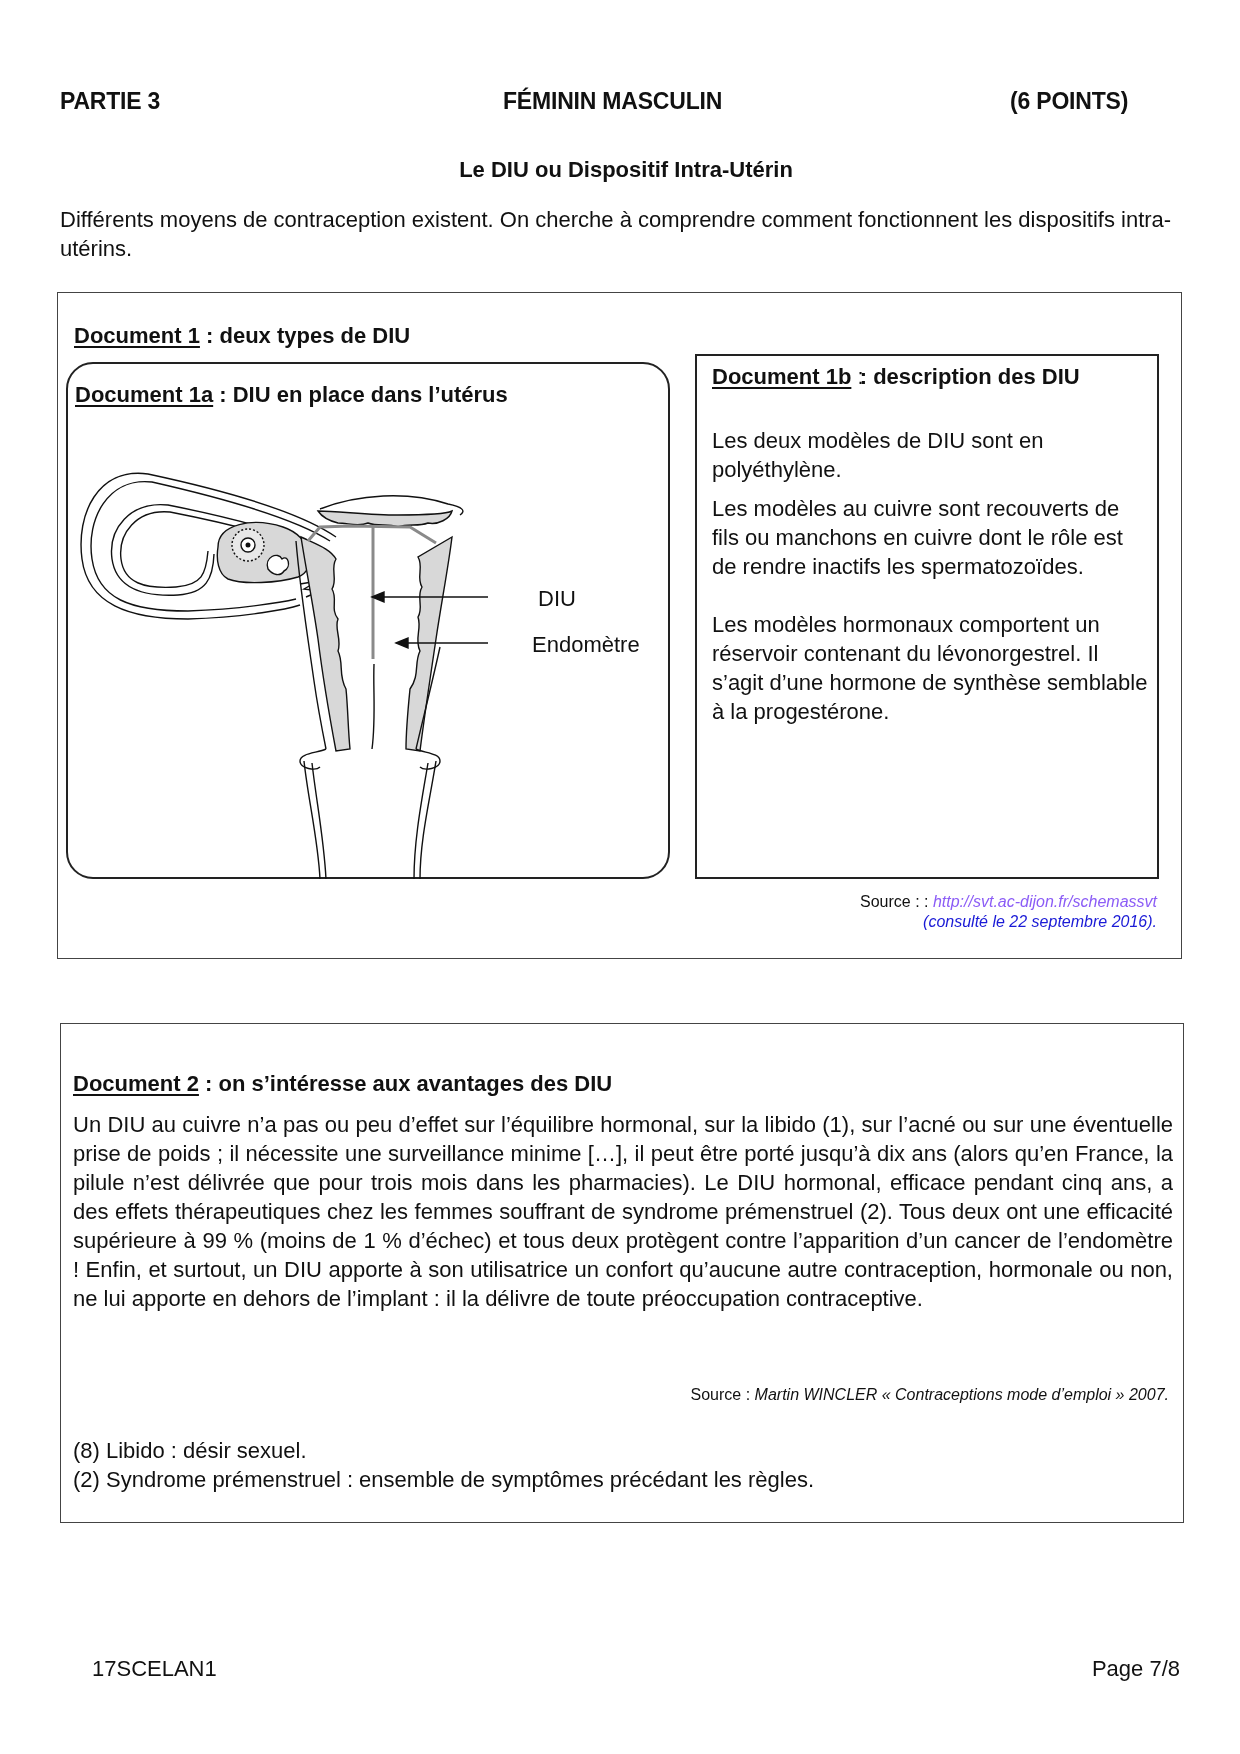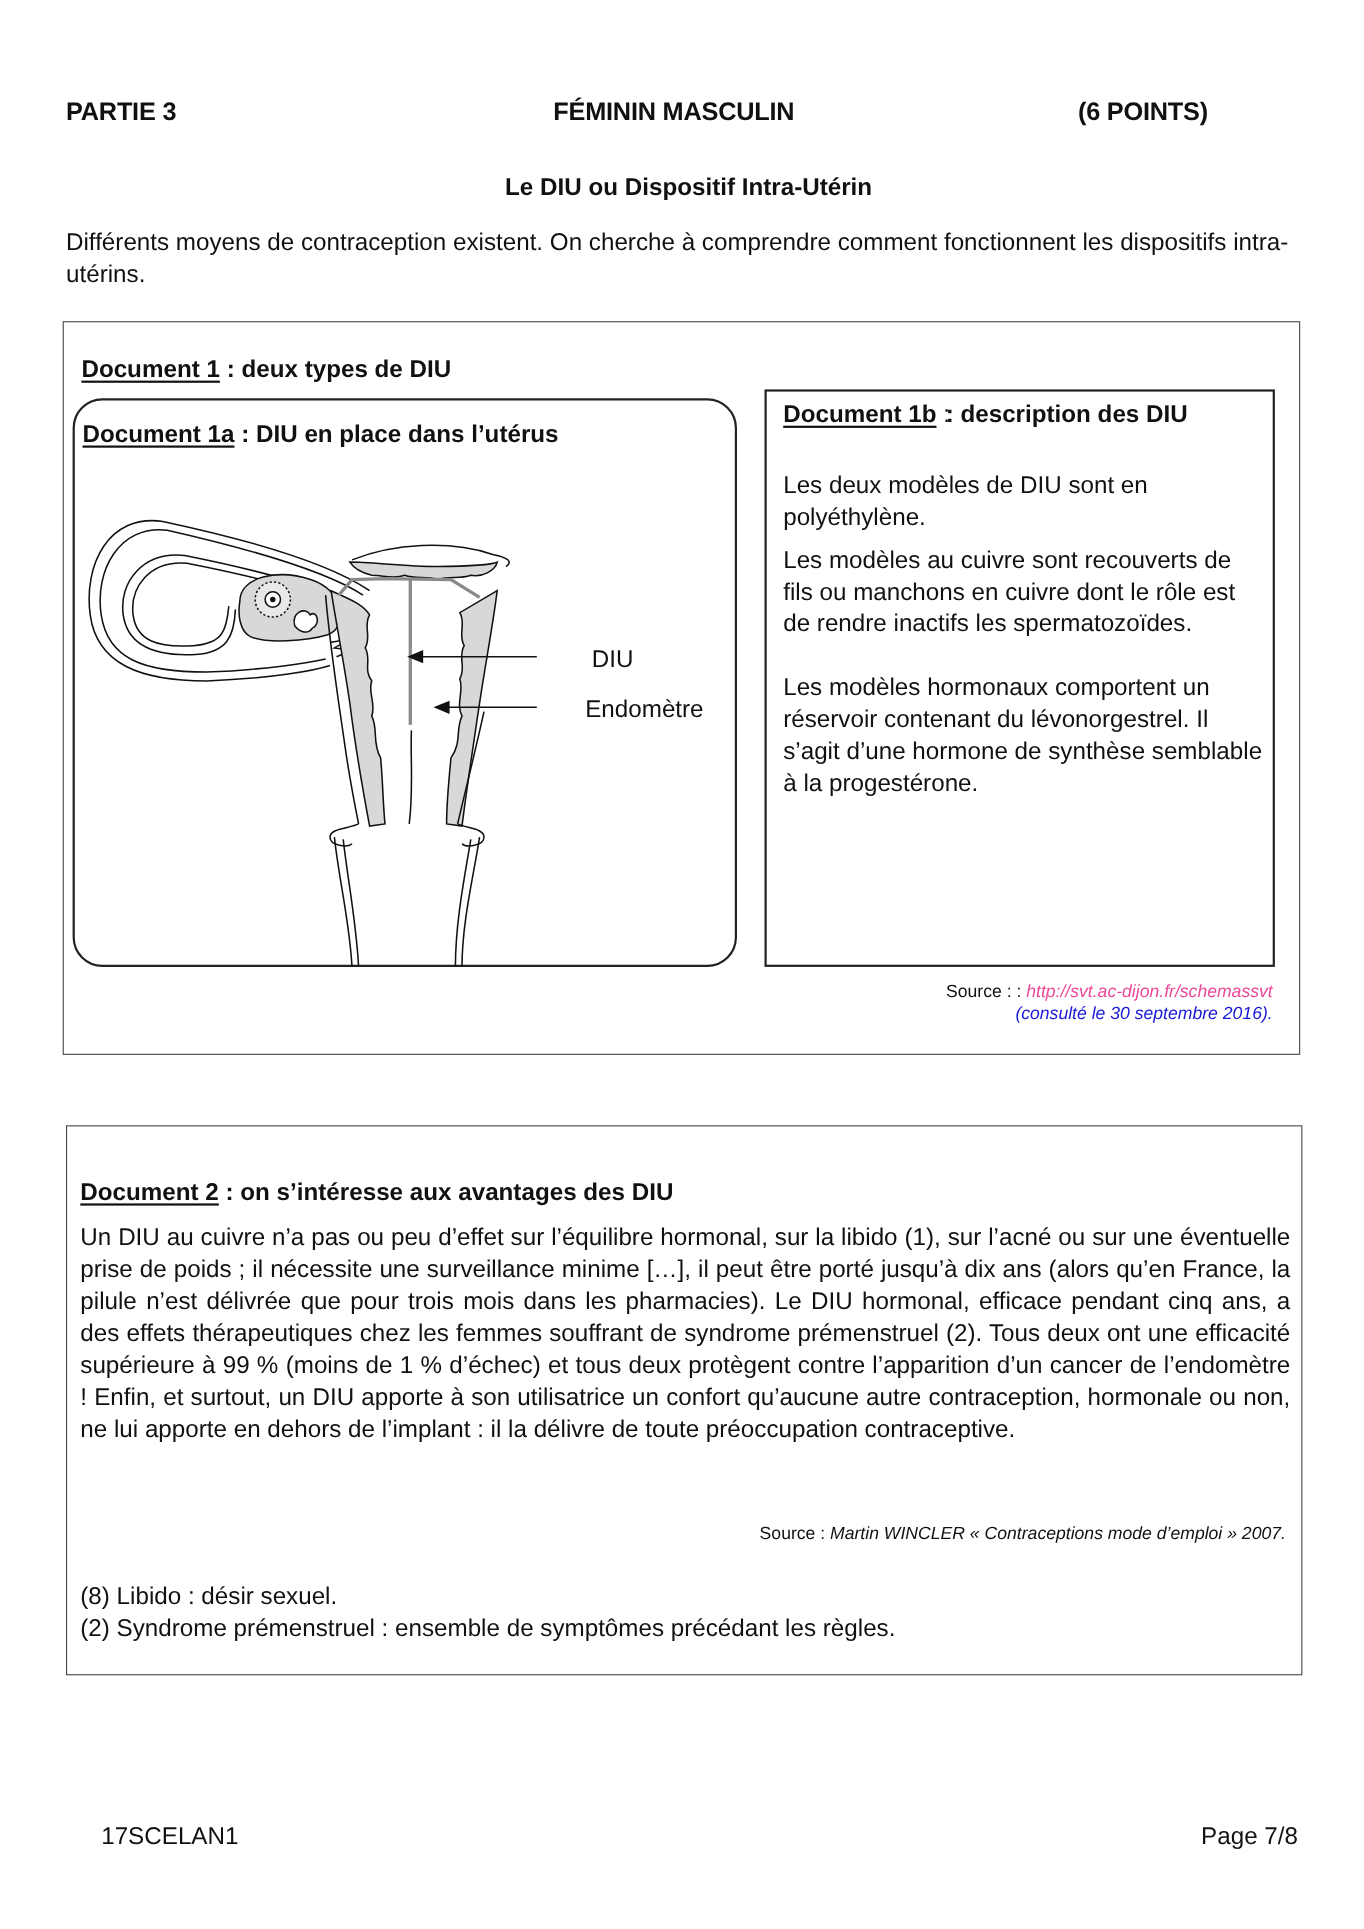--- a/index.html
+++ b/index.html
@@ -8,33 +8,33 @@
     .abs { position: absolute; }
     .hdr { top: 88px; font-size: 23px; font-weight: bold; letter-spacing: -0.2px; }
     .title { top: 157px; left: 0; width: 1240px; text-align: center; font-size: 22px; font-weight: bold; padding-left: 12px; }
     .intro { top: 205px; left: 60px; width: 1120px; font-size: 22px; line-height: 29px; }
     .box { border: 1.5px solid #444; background: #fff; }
     .innerbox { border: 2px solid #222; background: #fff; }
     .doc-h { font-size: 22px; font-weight: bold; }
     .doc-h u { text-decoration: underline; text-decoration-thickness: 2px; text-underline-offset: 3px; }
     .p1b { font-size: 22px; line-height: 29px; }
     .src { font-size: 16px; text-align: right; }
-    .src .link { color: #ec4899; font-style: italic; }
+    .src .link { color: #8b5cf6; font-style: italic; }
     .src .link2 { color: #1a1ad6; font-style: italic; }
     .doc2-text { font-size: 22px; line-height: 29px; text-align: justify; }
     .notes { font-size: 22px; line-height: 29px; }
     .foot { top: 1656px; font-size: 22px; }
     .lbl { font-size: 22px; }
   </style>
 </head>
 <body>
 
 <div class="abs hdr" style="left:60px;">PARTIE 3</div>
 <div class="abs hdr" style="left:503px;">FÉMININ MASCULIN</div>
-<div class="abs hdr" style="left:980px;">(6 POINTS)</div>
+<div class="abs hdr" style="left:1010px;">(6 POINTS)</div>
 
 <div class="abs title">Le DIU ou Dispositif Intra-Utérin</div>
 <div class="abs intro">Différents moyens de contraception existent. On cherche à comprendre comment fonctionnent les dispositifs intra-utérins.</div>
 
 <div class="abs box" style="left:57px; top:292px; width:1125px; height:667px;padding-left:12px;">
   <div class="abs doc-h" style="left:16px; top:30px;">
     <u>Document 1</u><span> : deux types de DIU</span>
   </div>
 
   <div class="abs innerbox" style="left:8px; top:69px; width:604px; height:517px;border-radius:27px;">
@@ -97,21 +97,21 @@
     <div class="abs doc-h" style="left:15px; top:8px;">
       <u>Document 1b</u><span style="font-weight:normal;">&nbsp;:</span><span style="margin-left:-10px;"> : description des DIU</span>
     </div>
     <div class="abs p1b" style="left:15px; top:70px; width:440px;">Les deux modèles de DIU sont en polyéthylène.</div>
     <div class="abs p1b" style="left:15px; top:138px; width:440px;">Les modèles au cuivre sont recouverts de fils ou manchons en cuivre dont le rôle est de rendre inactifs les spermatozoïdes.</div>
     <div class="abs p1b" style="left:15px; top:254px; width:440px;">Les modèles hormonaux comportent un réservoir contenant du lévonorgestrel. Il s’agit d’une hormone de synthèse semblable à la progestérone.</div>
   </div>
 
   <div class="abs src" style="right:24px; top:600px; width:500px;">
     <div><span>Source : : </span><span class="link">http://svt.ac-dijon.fr/schemassvt</span></div>
-    <div class="link2" style="margin-top:2px;">(consulté le 30 septembre 2016).</div>
+    <div class="link2" style="margin-top:2px;">(consulté le 22 septembre 2016).</div>
   </div>
 </div>
 
 <div class="abs box" style="left:60px; top:1023px; width:1124px; height:500px;">
   <div class="abs doc-h" style="left:12px; top:47px;">
     <u>Document 2</u><span> : on s’intéresse aux avantages des DIU</span>
   </div>
   <div class="abs doc2-text" style="left:12px; top:86px; width:1100px;">Un DIU au cuivre n’a pas ou peu d’effet sur l’équilibre hormonal, sur la libido (1), sur l’acné ou sur une éventuelle prise de poids ; il nécessite une surveillance minime […], il peut être porté jusqu’à dix ans (alors qu’en France, la pilule n’est délivrée que pour trois mois dans les pharmacies). Le DIU hormonal, efficace pendant cinq ans, a des effets thérapeutiques chez les femmes souffrant de syndrome prémenstruel (2). Tous deux ont une efficacité supérieure à 99 % (moins de 1 % d’échec) et tous deux protègent contre l’apparition d’un cancer de l’endomètre ! Enfin, et surtout, un DIU apporte à son utilisatrice un confort qu’aucune autre contraception, hormonale ou non, ne lui apporte en dehors de l’implant : il la délivre de toute préoccupation contraceptive.</div>
   <div class="abs src" style="right:14px; top:362px; width:700px;">
     <span>Source : </span><span style="font-style:italic;">Martin WINCLER « Contraceptions mode d’emploi » 2007.</span>

